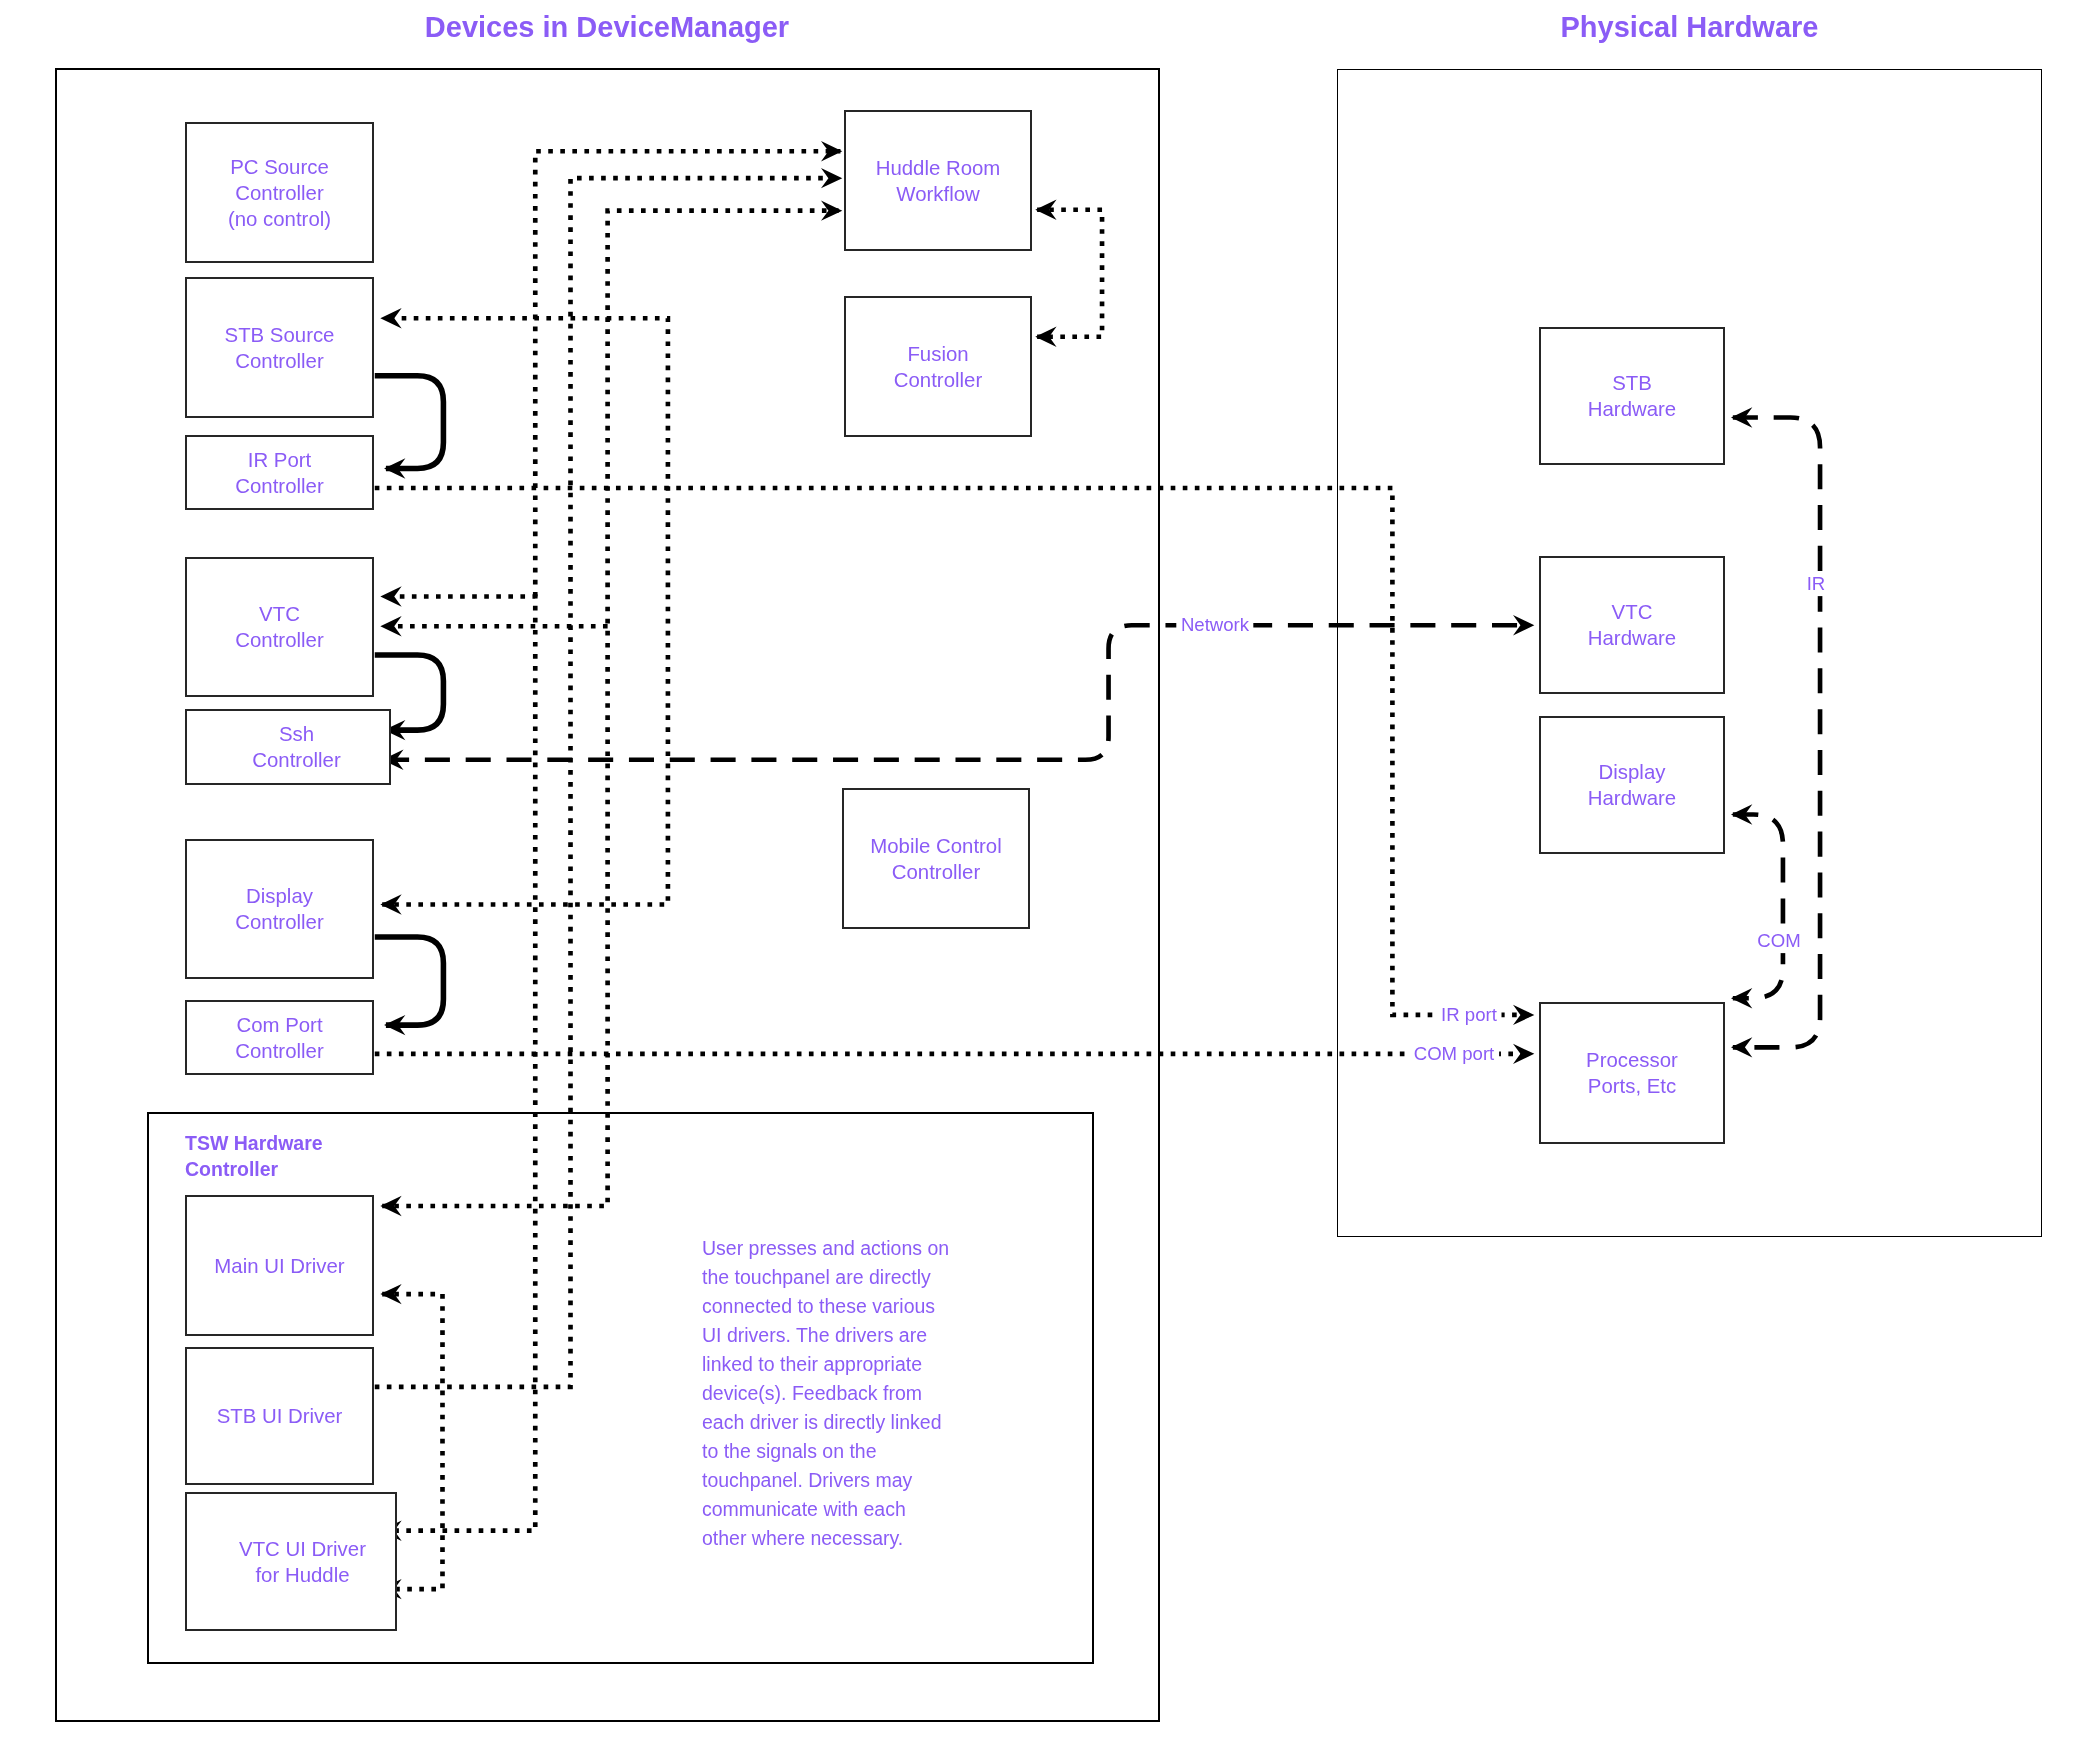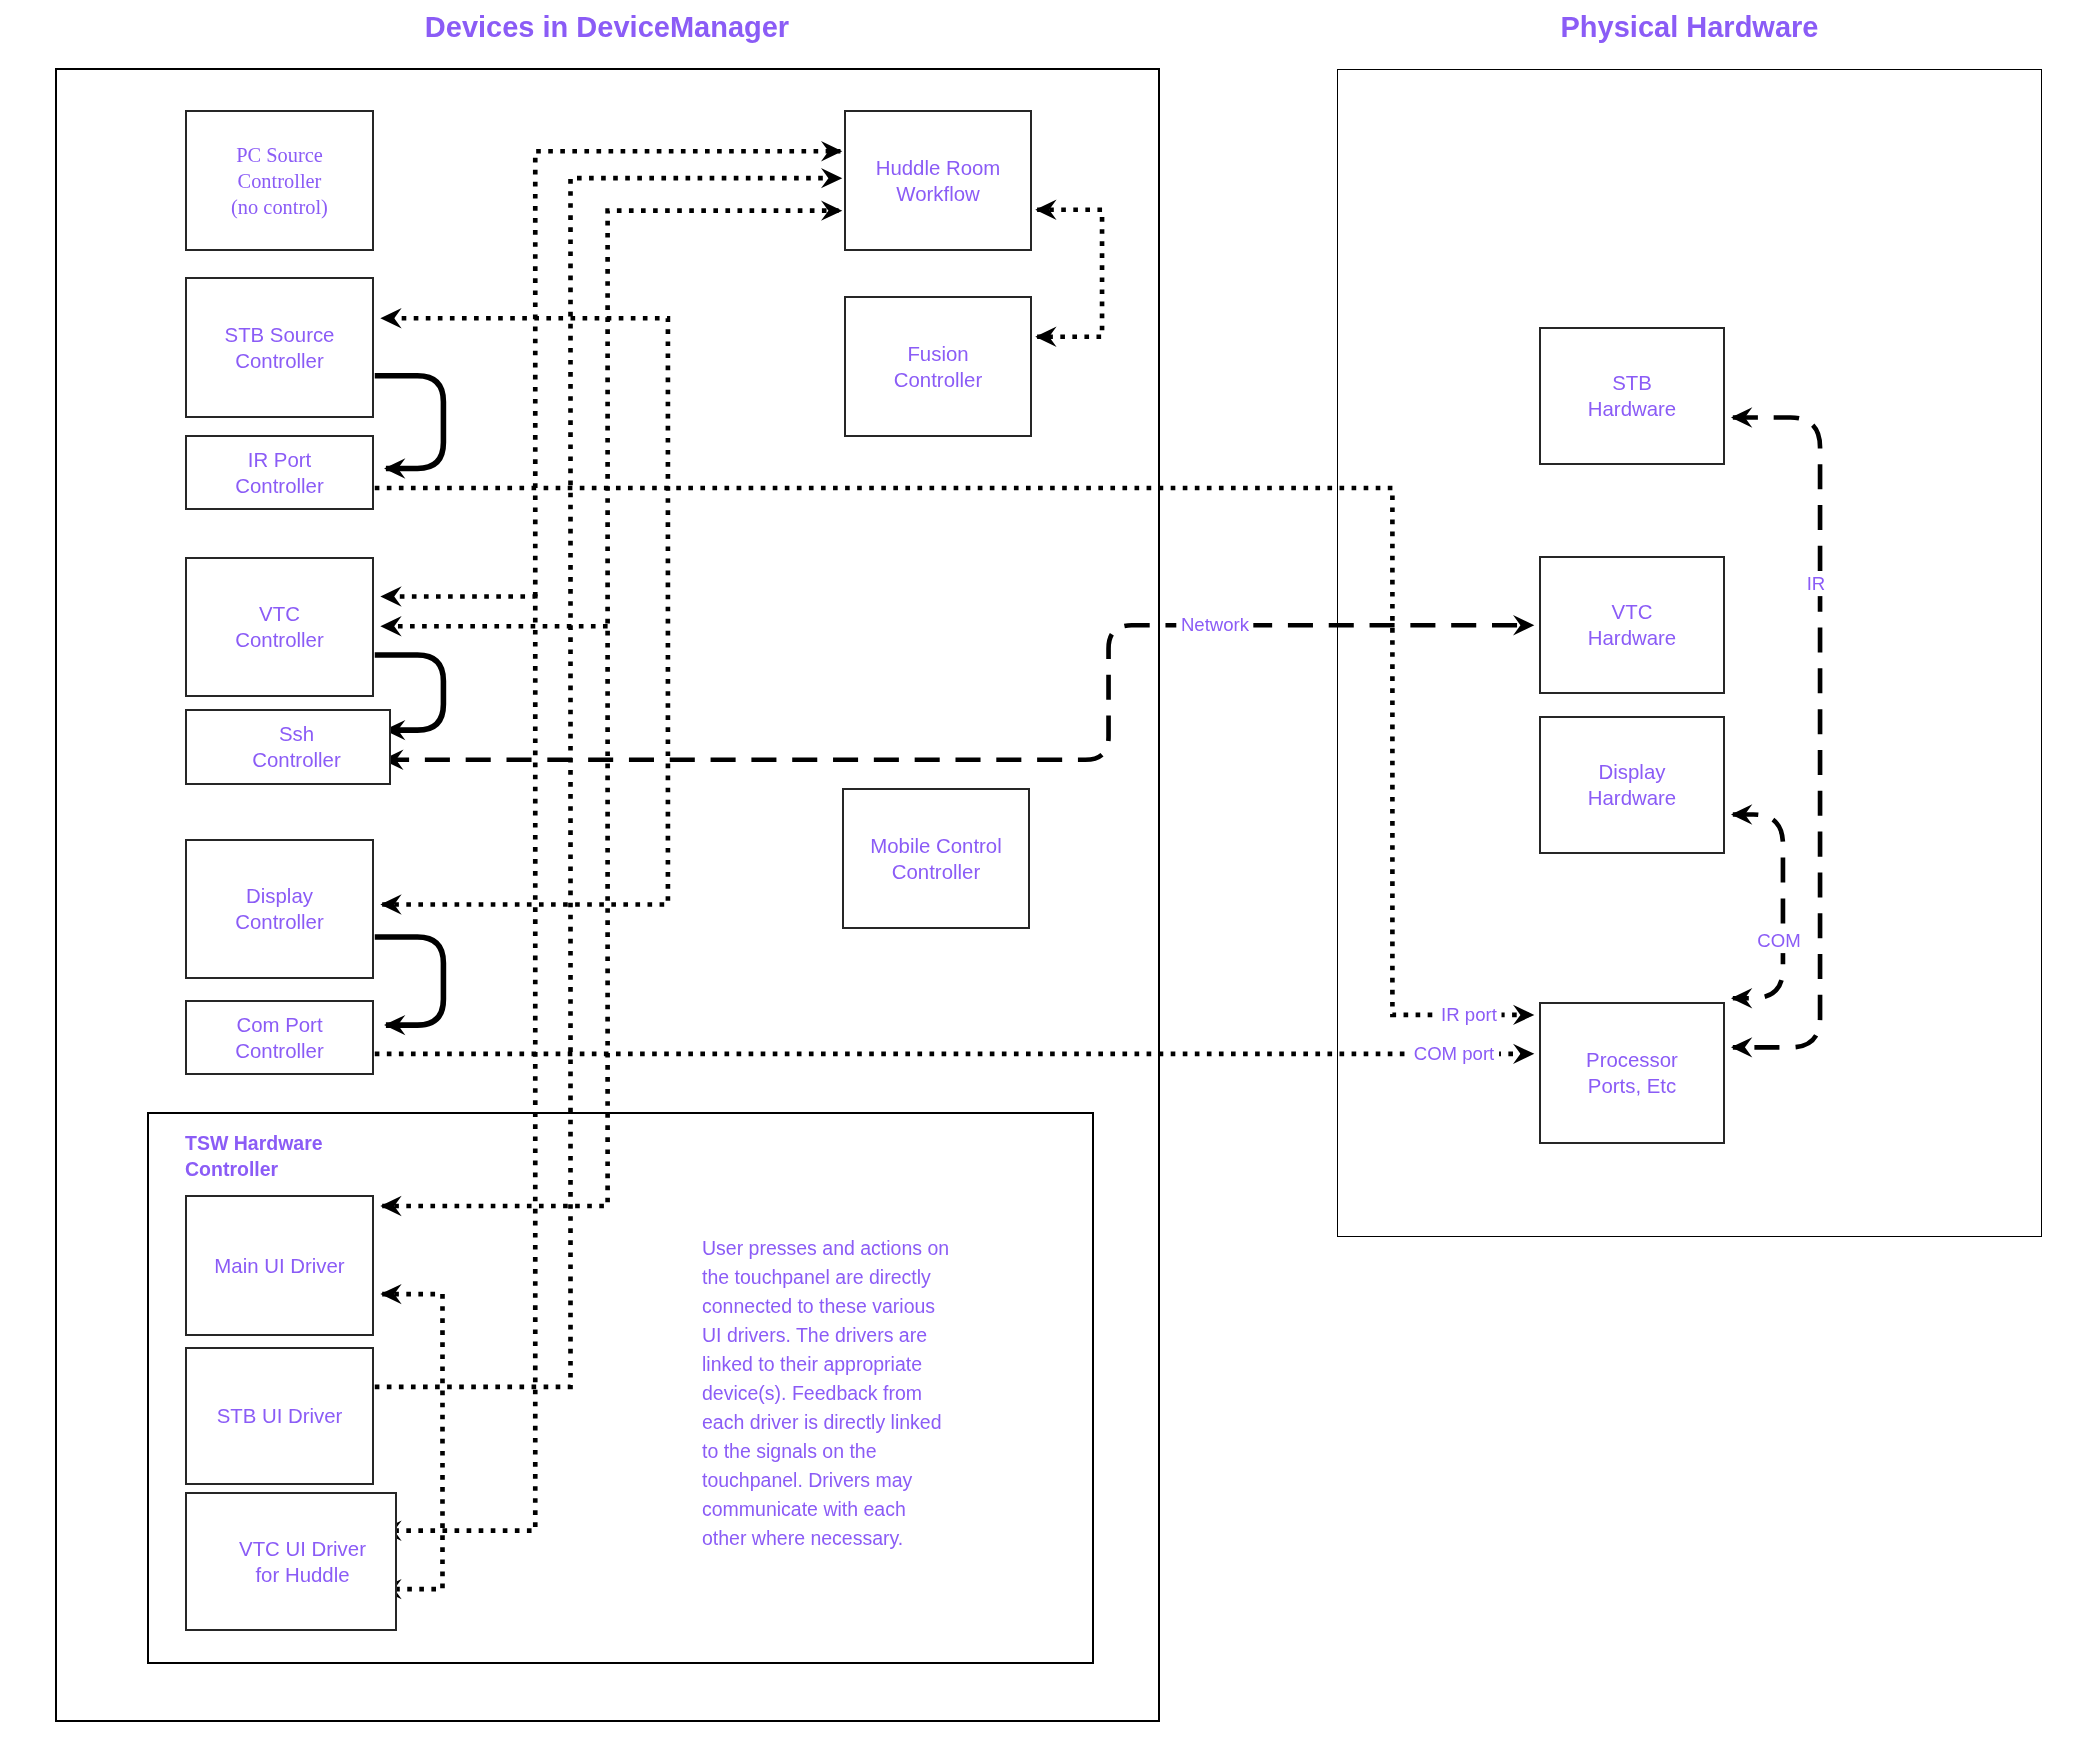--- a/index.html
+++ b/index.html
@@ -64,21 +64,21 @@
   <div class="title" style="left:55px;top:11px;width:1104px;">Devices in DeviceManager</div>
   <div class="title" style="left:1337px;top:11px;width:705px;">Physical Hardware</div>
 
   <div class="frame" style="left:55px;top:68px;width:1101px;height:1650px;"></div>
   <div class="frame" style="left:1337px;top:69px;width:703px;height:1166px;border-width:1.9px;"></div>
 
   <div class="frame" style="left:147px;top:1112px;width:943px;height:548px;"></div>
   <div class="grouplabel" style="left:185px;top:1130px;font-weight:bold;">TSW Hardware
 Controller</div>
 
-  <div class="box" style="left:185px;top:110px;width:185px;height:137px;font-family:Liberation Serif, serif;">PC Source
+  <div class="box" style="left:185px;top:122px;width:185px;height:137px;">PC Source
 Controller
 (no control)</div>
   <div class="box" style="left:185px;top:277px;width:185px;height:137px;text-align:center;">STB Source
 Controller</div>
   <div class="box" style="left:185px;top:435px;width:185px;height:71px;">IR Port
 Controller</div>
   <div class="box" style="left:185px;top:557px;width:185px;height:136px;">VTC
 Controller</div>
   <div class="box" style="left:185px;top:709px;width:185px;height:72px;padding-left:17px;">Ssh
 Controller</div>

